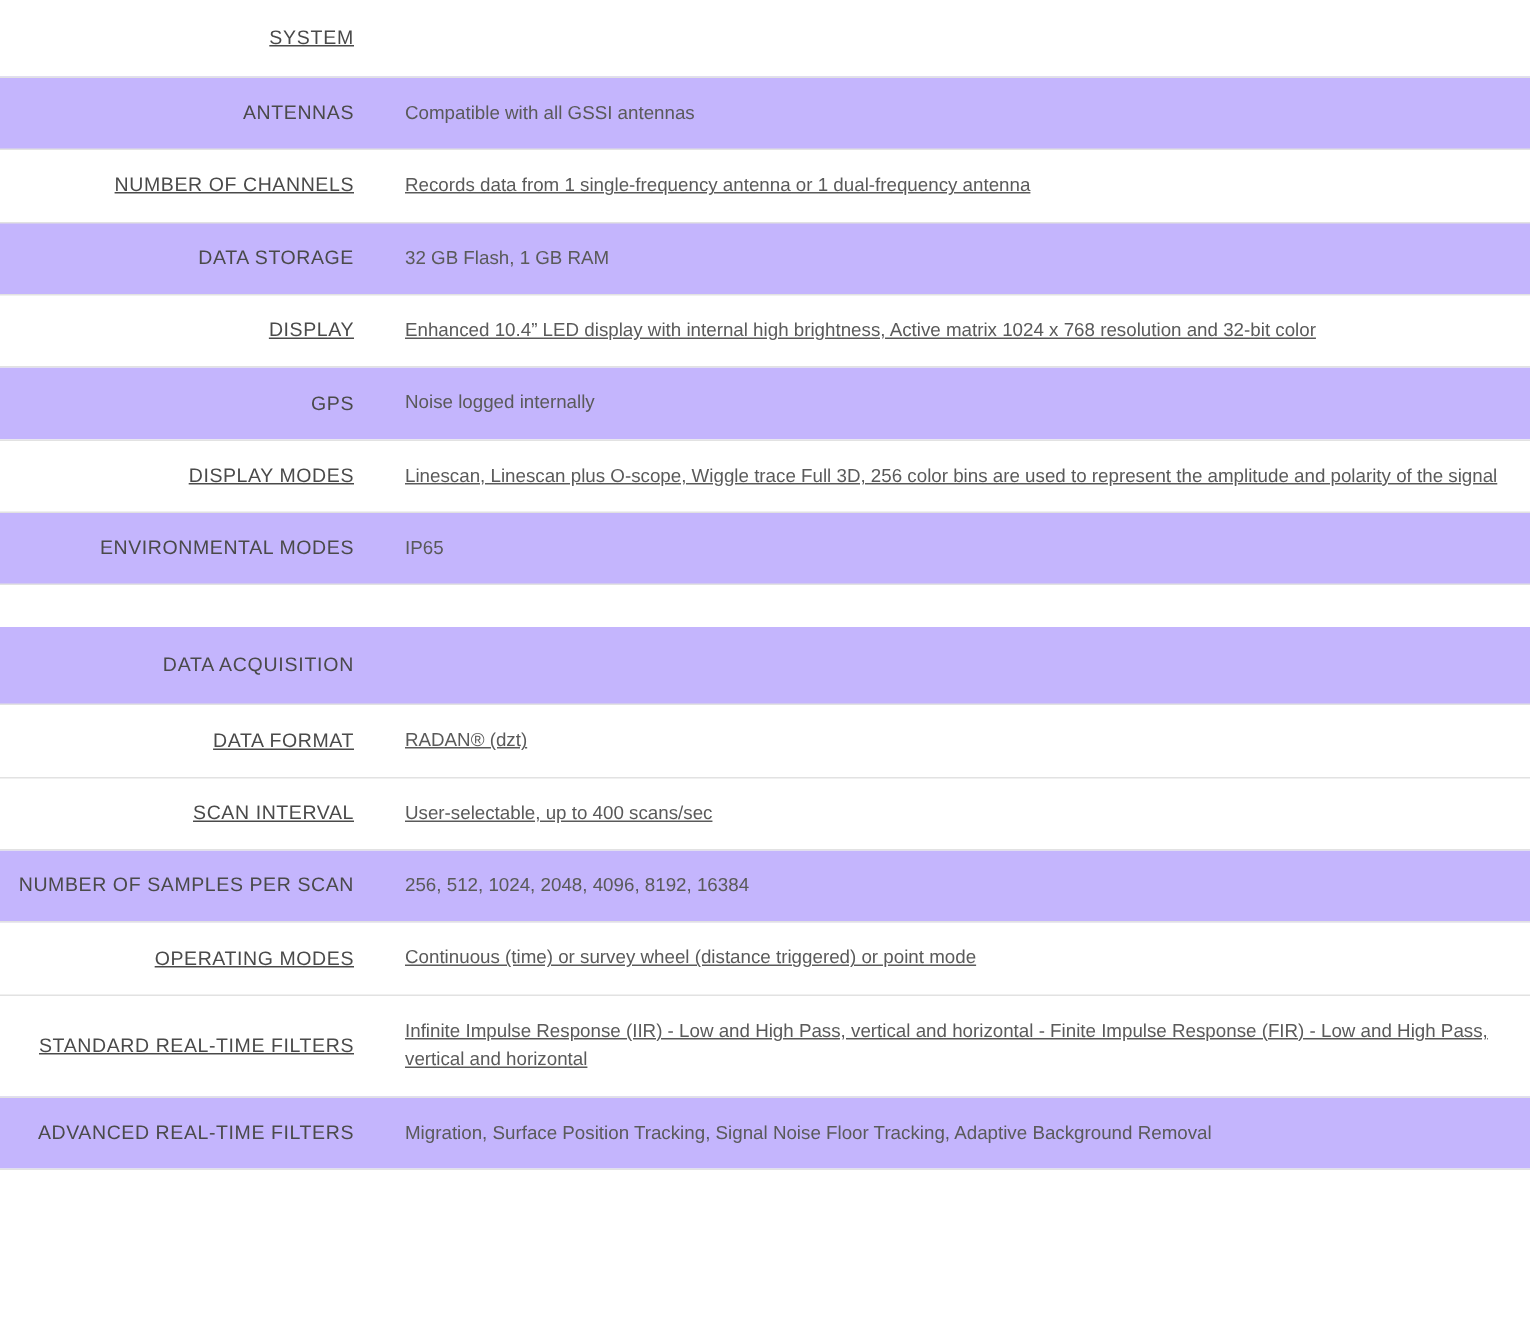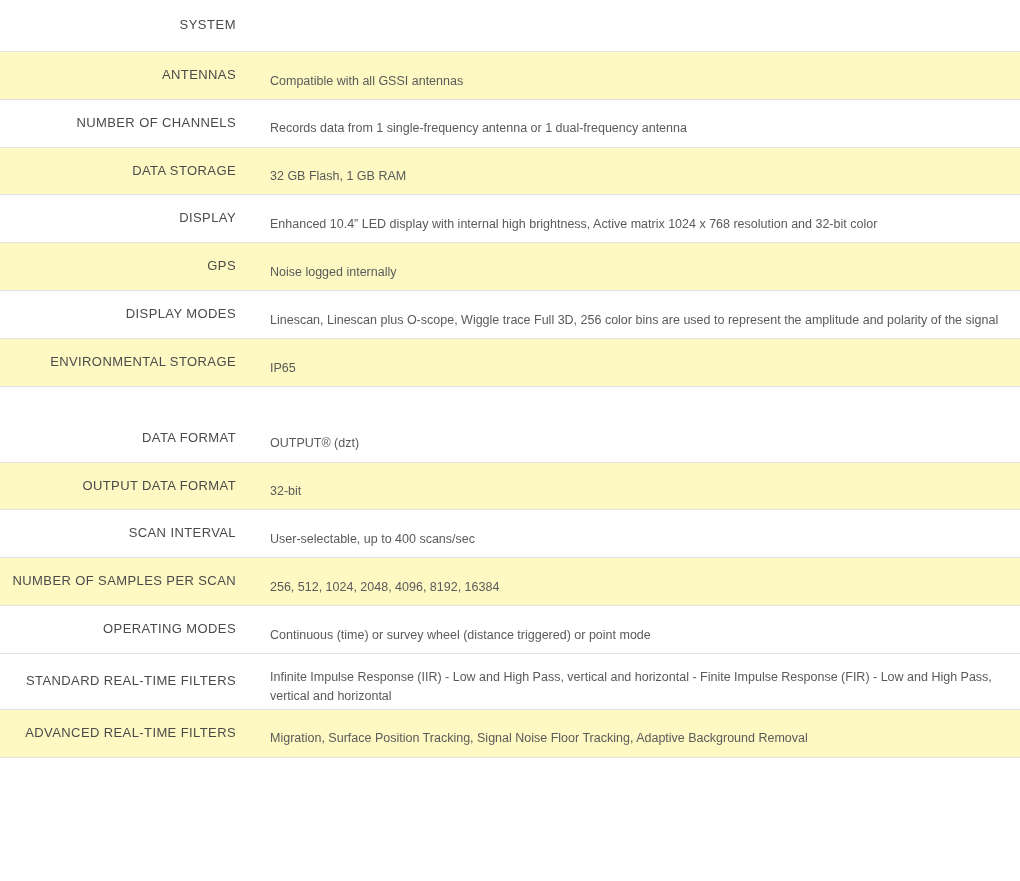--- a/index.html
+++ b/index.html
@@ -12,24 +12,25 @@
     font-family: "Liberation Sans", sans-serif;
     color: #4a4a4a;
     -webkit-font-smoothing: antialiased;
   }
   .spec-table {
     width: 1020px;
     border-collapse: collapse;
     table-layout: fixed;
   }
   .spec-table tr.row-alt td {
-    background: #fef9c3;
+    background: #c4b5fd;
   }
   .spec-table tr.row-plain td {
     background: #ffffff;
+    text-decoration: underline;
   }
   .spec-table tr.row-spacer td {
     background: #ffffff;
     height: 28px;
     border-bottom: none;
   }
   .spec-table td {
     border-bottom: 1px solid #e2e2e2;
     padding: 0;
     vertical-align: middle;
@@ -37,21 +38,21 @@
   td.label-cell {
     width: 248px;
     text-align: right;
     padding: 14px 12px 14px 8px;
     font-size: 13px;
     letter-spacing: 0.4px;
     color: #4a4a4a;
     line-height: 1.45;
   }
   td.value-cell {
-    padding: 14px 20px 2px 22px;
+    padding: 14px 20px 14px 22px;
     font-size: 12.5px;
     color: #5a5a5a;
     line-height: 1.55;
   }
   tr.section-row td.label-cell {
     font-size: 13px;
     letter-spacing: 0.5px;
     color: #4a4a4a;
     padding-top: 16px;
     padding-bottom: 16px;
@@ -95,36 +96,36 @@
     </tr>
     <tr class="row-alt">
       <td class="label-cell">GPS</td>
       <td class="value-cell">Noise logged internally</td>
     </tr>
     <tr class="row-plain">
       <td class="label-cell">DISPLAY MODES</td>
       <td class="value-cell">Linescan, Linescan plus O-scope, Wiggle trace Full 3D, 256 color bins are used to represent the amplitude and polarity of the signal</td>
     </tr>
     <tr class="row-alt">
-      <td class="label-cell">ENVIRONMENTAL STORAGE</td>
+      <td class="label-cell">ENVIRONMENTAL MODES</td>
       <td class="value-cell">IP65</td>
     </tr>
 
     <tr class="row-spacer">
       <td></td>
       <td></td>
     </tr>
 
+    <tr class="row-alt section-row">
+      <td class="label-cell">DATA ACQUISITION</td>
+      <td class="value-cell"></td>
+    </tr>
     <tr class="row-plain">
       <td class="label-cell">DATA FORMAT</td>
-      <td class="value-cell">OUTPUT® (dzt)</td>
-    </tr>
-    <tr class="row-alt">
-      <td class="label-cell">OUTPUT DATA FORMAT</td>
-      <td class="value-cell">32-bit</td>
+      <td class="value-cell">RADAN® (dzt)</td>
     </tr>
     <tr class="row-plain">
       <td class="label-cell">SCAN INTERVAL</td>
       <td class="value-cell">User-selectable, up to 400 scans/sec</td>
     </tr>
     <tr class="row-alt">
       <td class="label-cell">NUMBER OF SAMPLES PER SCAN</td>
       <td class="value-cell">256, 512, 1024, 2048, 4096, 8192, 16384</td>
     </tr>
     <tr class="row-plain">

